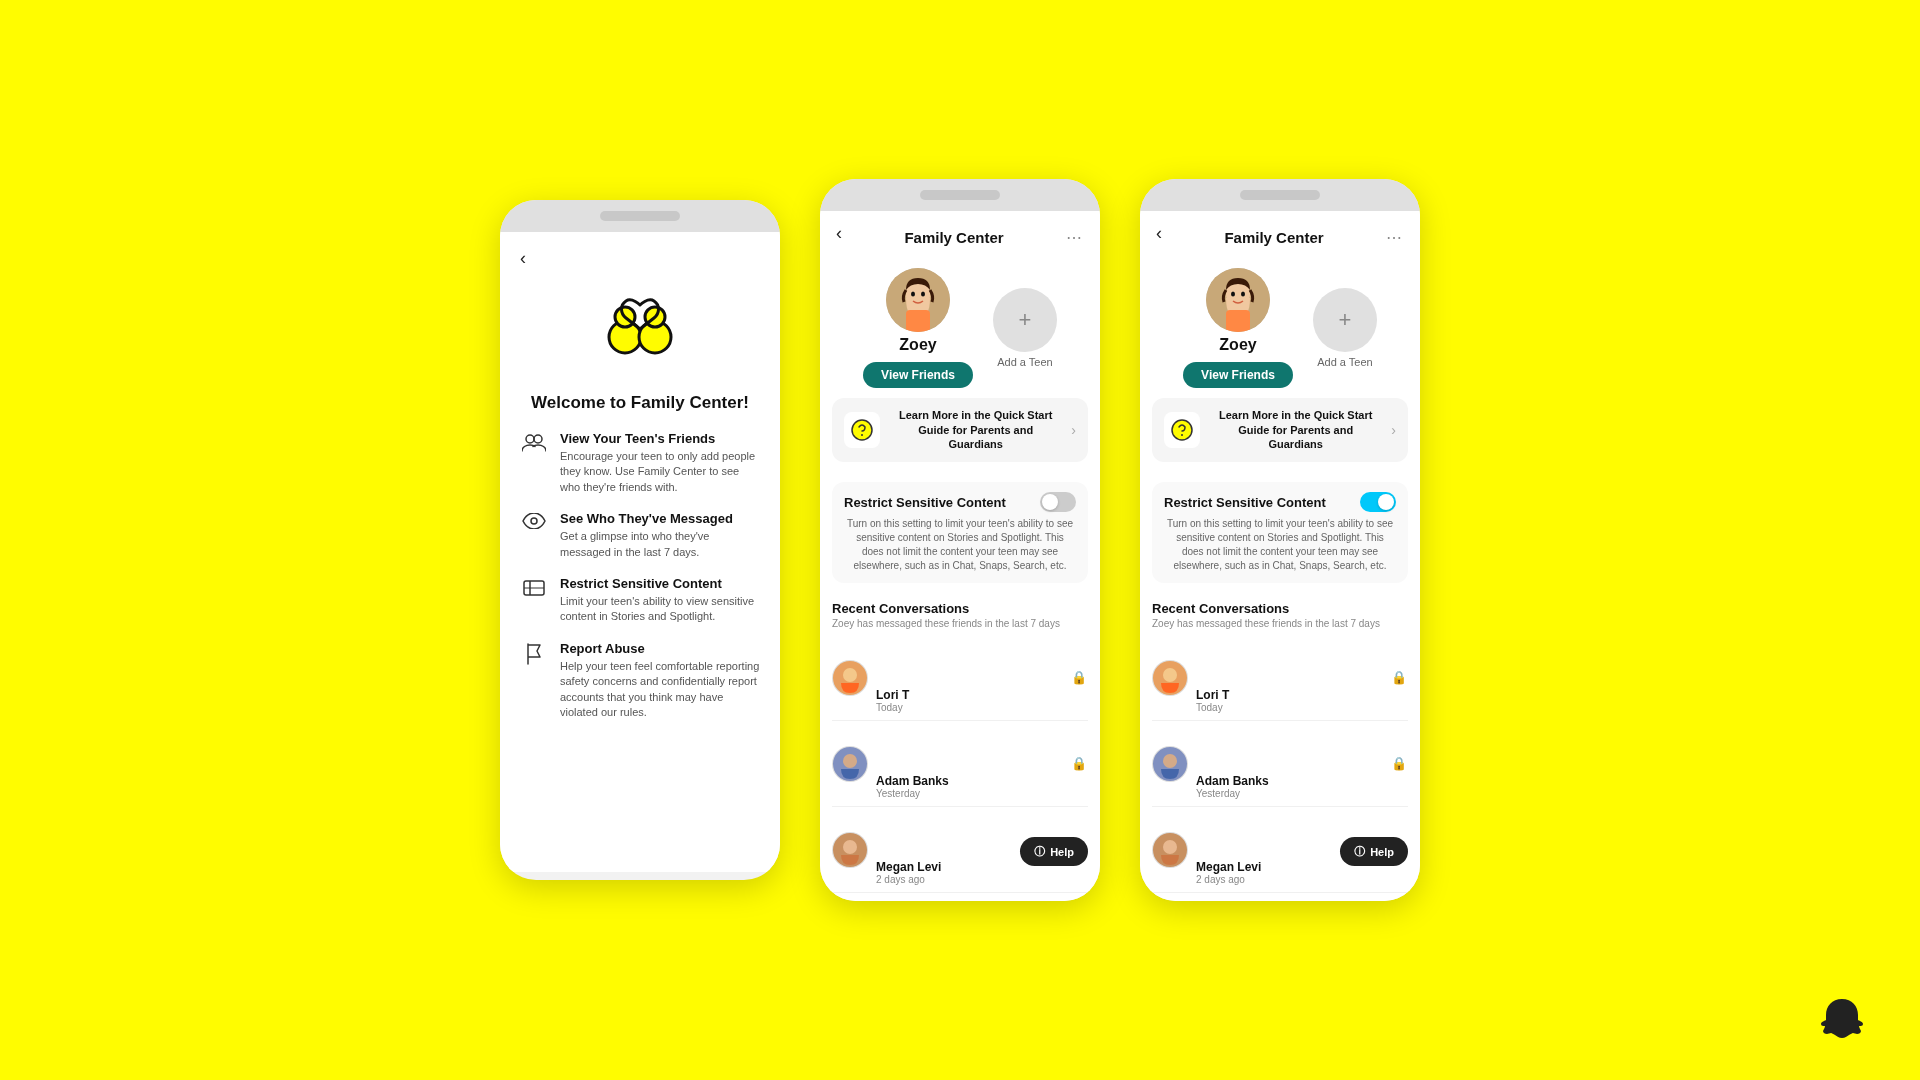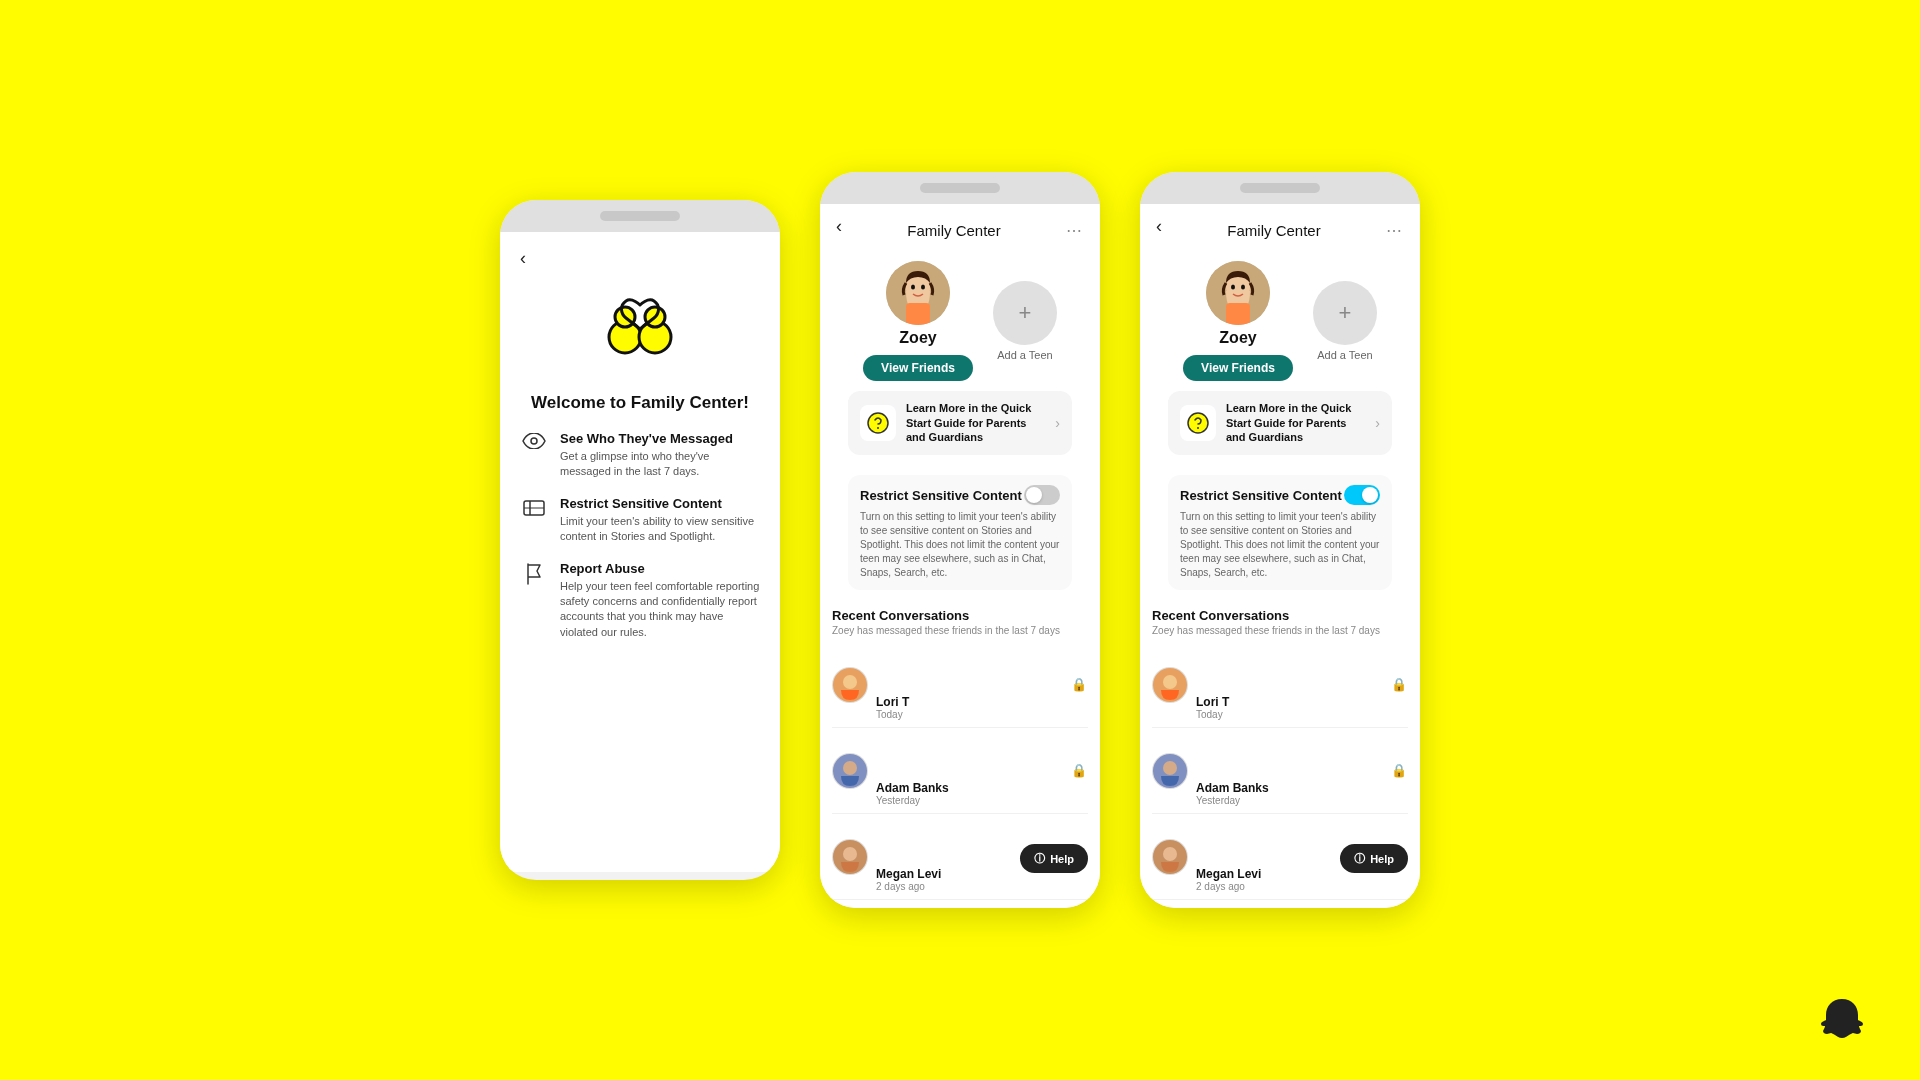--- a/index.html
+++ b/index.html
@@ -104,21 +104,21 @@
       min-height: 640px;
     }
     .fc-header {
       display: flex;
       align-items: center;
       justify-content: space-between;
       padding: 12px 16px 8px;
     }
     .fc-title {
       font-size: 15px;
-      font-weight: 400;
+      font-weight: 700;
       color: #111;
     }
     .fc-dots {
       font-size: 16px;
       color: #888;
       letter-spacing: 2px;
     }
     .fc-user-row {
       display: flex;
       align-items: center;
@@ -170,21 +170,22 @@
       color: #fff;
       border: none;
       border-radius: 20px;
       padding: 6px 18px;
       font-size: 12px;
       font-weight: 700;
       margin-top: 4px;
       cursor: pointer;
     }
     .fc-section {
-      padding: 6px 28px;
+      padding: 6px 12px;
+      text-align: center;
     }
     .quick-start-box {
       background: #f5f5f5;
       border-radius: 12px;
       padding: 10px 12px;
       display: flex;
       align-items: center;
       gap: 10px;
       margin-bottom: 8px;
     }
@@ -367,20 +368,34 @@
 
             <circle cx="35" cy="32" r="10" fill="#FFFC00" stroke="#111" stroke-width="3"></circle>
             <circle cx="65" cy="32" r="10" fill="#FFFC00" stroke="#111" stroke-width="3"></circle>
 
             <path d="M50 20 C50 20 42 12 36 16 C30 20 30 28 36 33 L50 44 L64 33 C70 28 70 20 64 16 C58 12 50 20 50 20Z" fill="none" stroke="#111" stroke-width="3" stroke-linejoin="round"></path>
           </svg>
         </div>
         <div class="welcome-title">Welcome to Family Center!</div>
 
         
+        <div class="feature-item">
+          <div class="feature-icon">
+            <svg width="24" height="20" viewBox="0 0 24 20" fill="none" xmlns="http://www.w3.org/2000/svg">
+              <circle cx="8" cy="6" r="4" stroke="#333" stroke-width="1.5" fill="none"></circle>
+              <circle cx="16" cy="6" r="4" stroke="#333" stroke-width="1.5" fill="none"></circle>
+              <path d="M0 18 C0 14 4 12 8 12 C10 12 12 12.5 13 13.5" stroke="#333" stroke-width="1.5" fill="none" stroke-linecap="round"></path>
+              <path d="M24 18 C24 14 20 12 16 12 C14 12 12 12.5 11 13.5" stroke="#333" stroke-width="1.5" fill="none" stroke-linecap="round"></path>
+            </svg>
+          </div>
+          <div class="feature-text">
+            <h3>View Your Teen's Friends</h3>
+            <p>Encourage your teen to only add people they know. Use Family Center to see who they're friends with.</p>
+          </div>
+        </div>
 
         
         <div class="feature-item">
           <div class="feature-icon">
             <svg width="24" height="16" viewBox="0 0 24 16" fill="none" xmlns="http://www.w3.org/2000/svg">
               <path d="M1 8 C4 2 8 0 12 0 C16 0 20 2 23 8 C20 14 16 16 12 16 C8 16 4 14 1 8Z" stroke="#333" stroke-width="1.5" fill="none"></path>
               <circle cx="12" cy="8" r="3" stroke="#333" stroke-width="1.5" fill="none"></circle>
             </svg>
           </div>
           <div class="feature-text">

